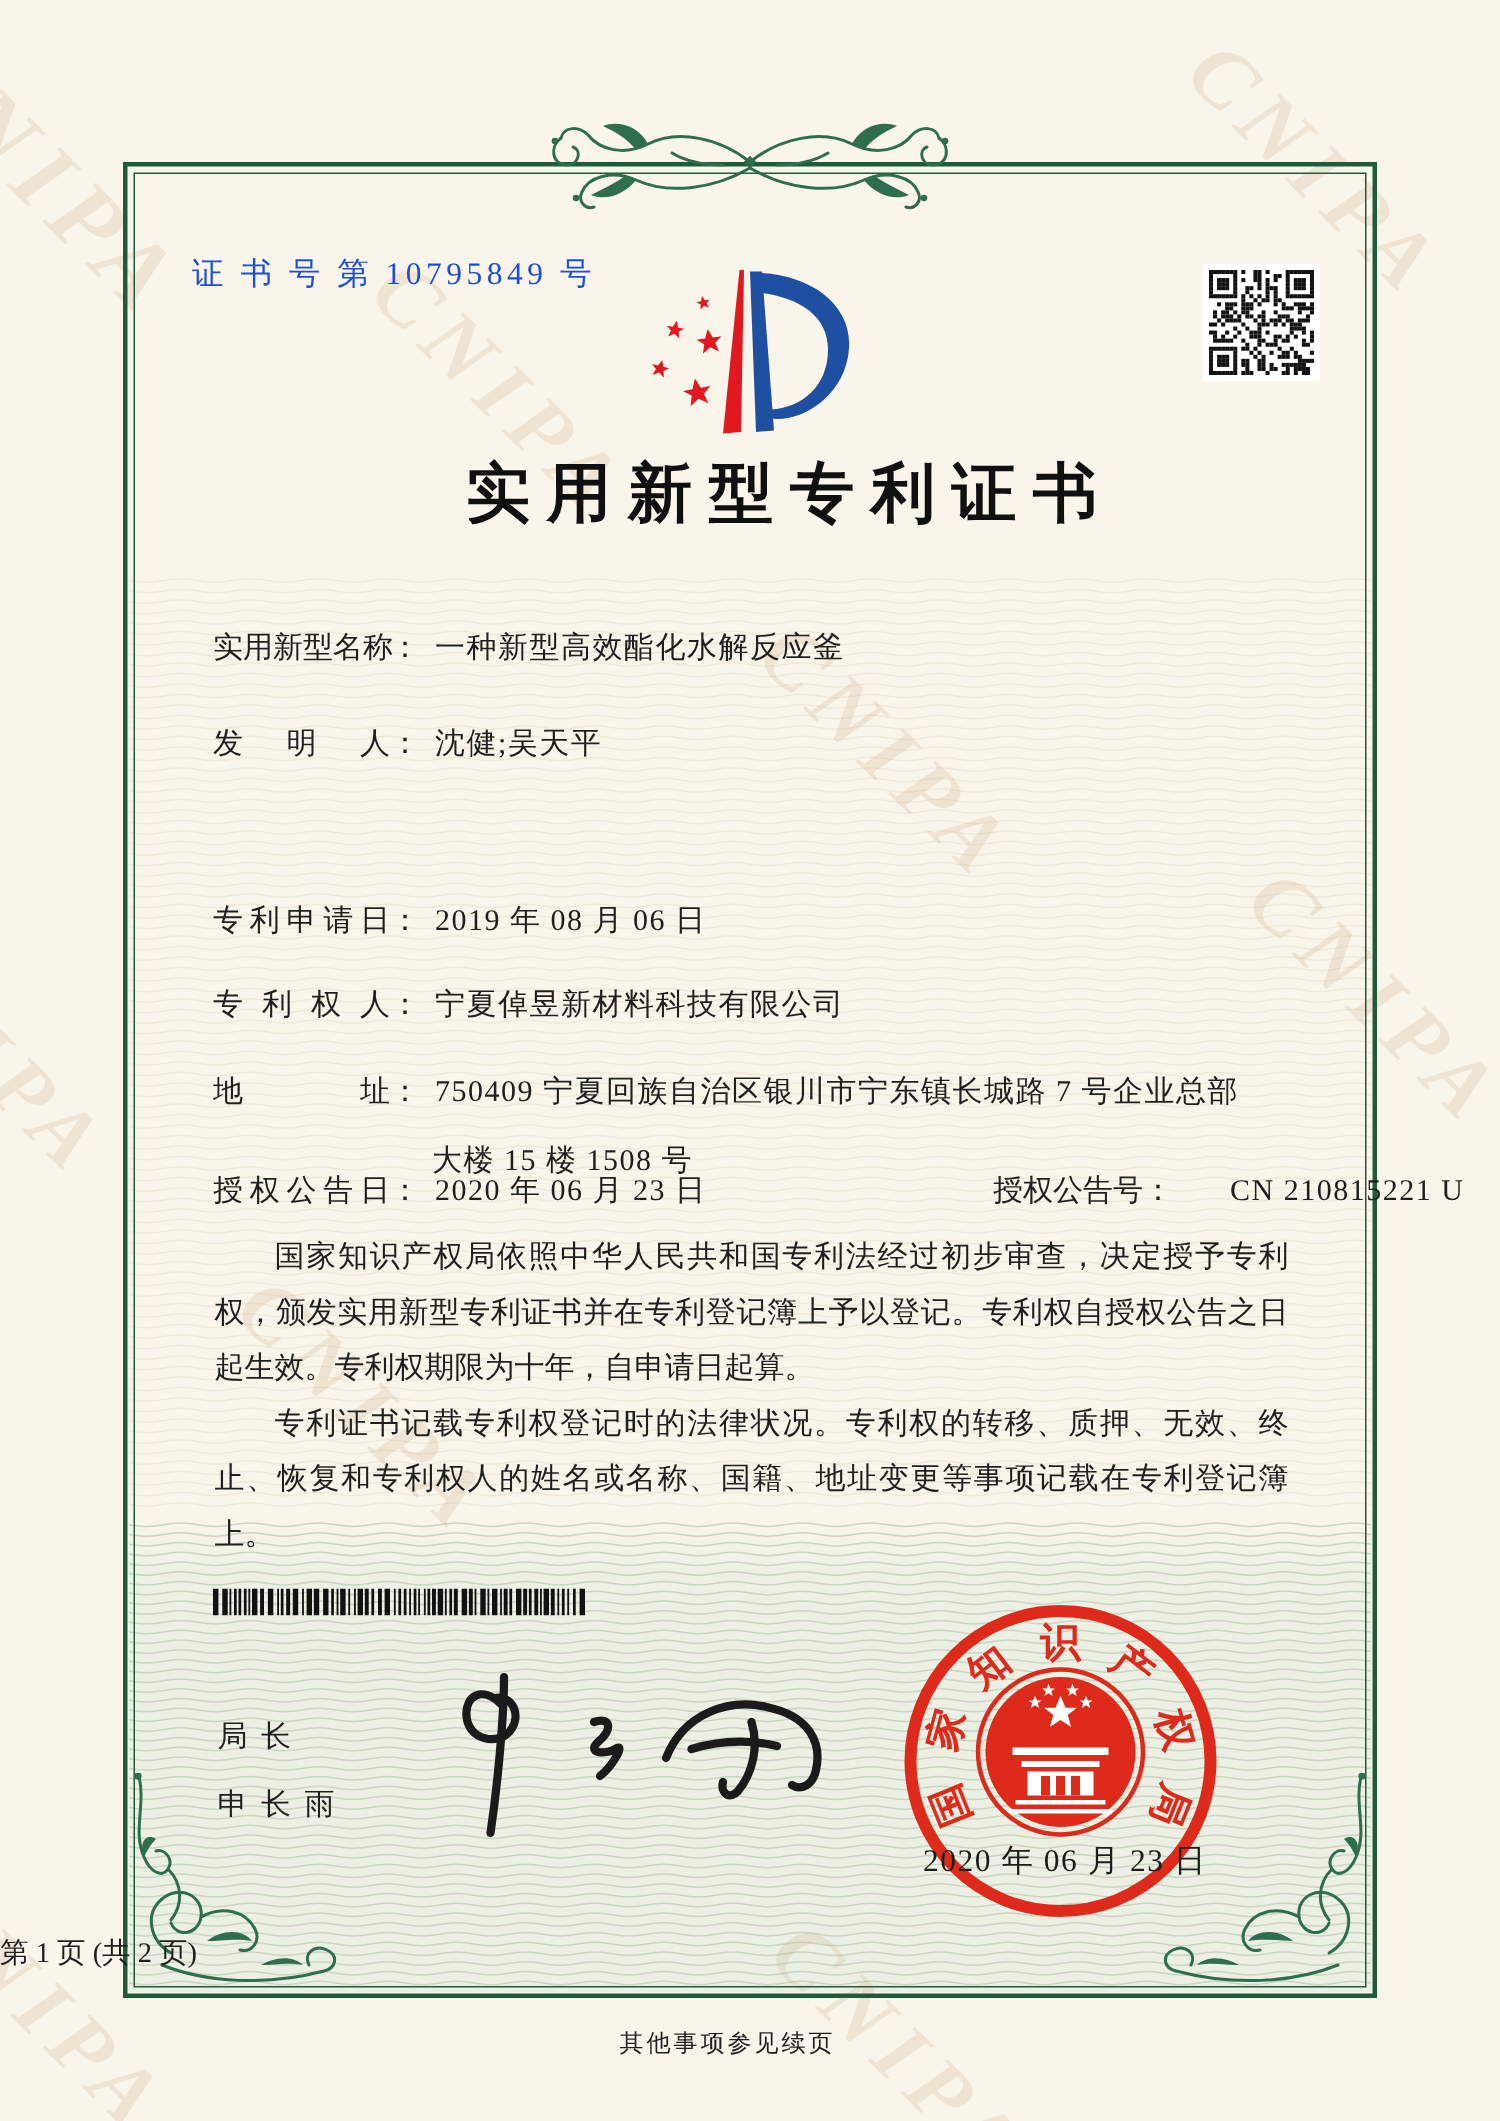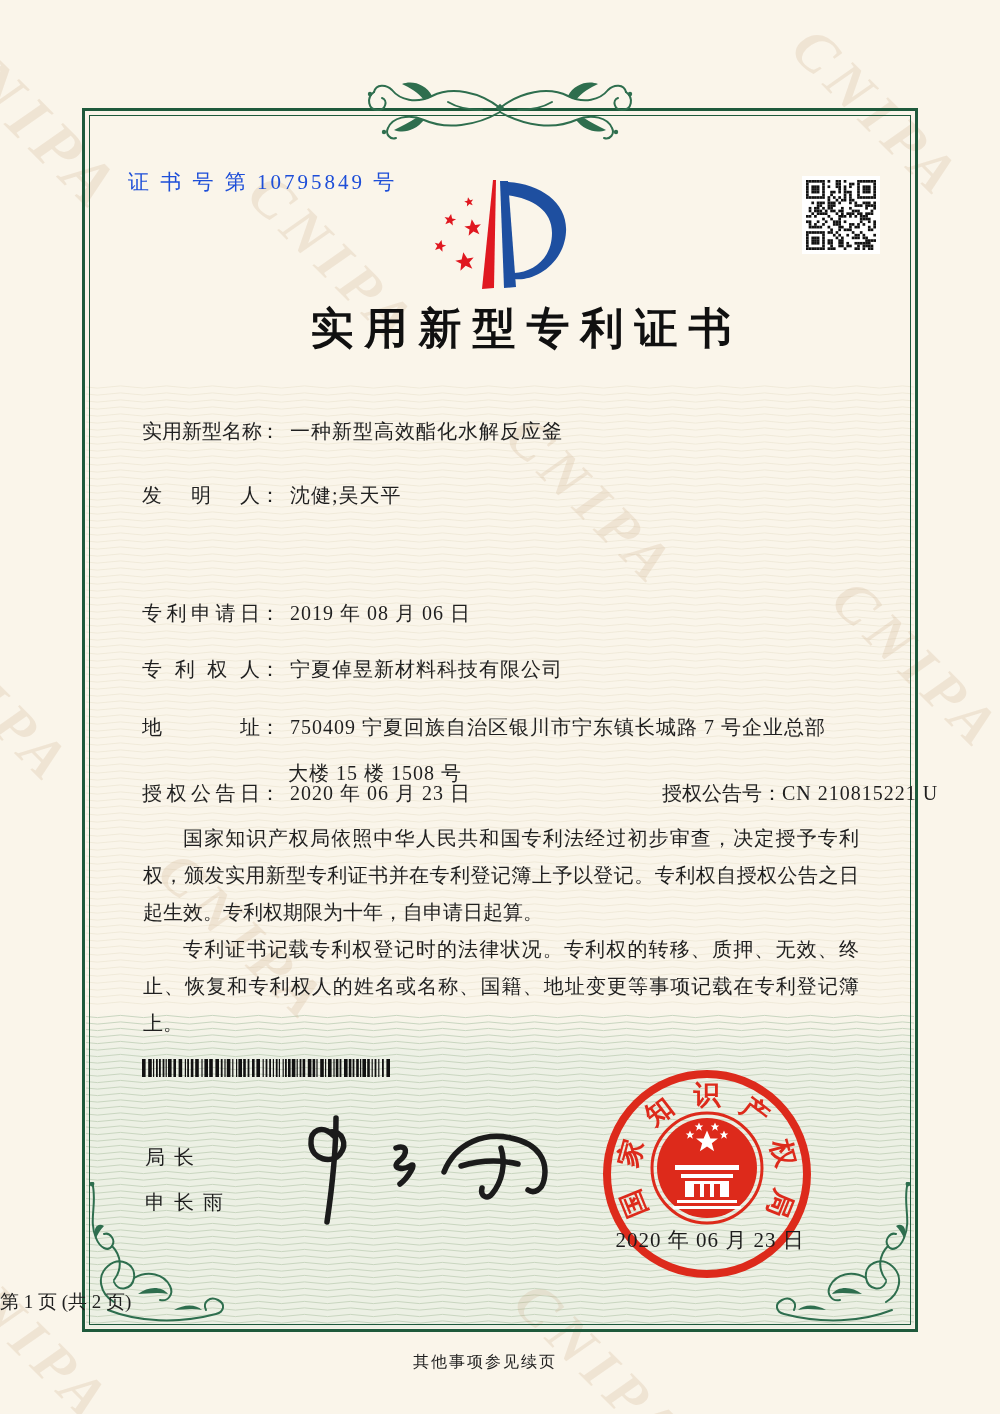--- a/index.html
+++ b/index.html
@@ -497,21 +497,21 @@
   <div class="frow" style="top:656px;">
     <span class="flabel">专利权人</span><span class="fcolon">：</span><span class="fvalue">宁夏倬昱新材料科技有限公司</span>
   </div>
   <div class="frow" style="top:714px;">
     <span class="flabel">地址</span><span class="fcolon">：</span><span class="fvalue">750409 宁夏回族自治区银川市宁东镇长城路 7 号企业总部</span>
     <div class="addr2">大楼 15 楼 1508 号</div>
   </div>
   <div class="frow" style="top:780px;">
     <span class="flabel">授权公告日</span><span class="fcolon">：</span><span class="fvalue">2020 年 06 月 23 日</span>
     <span class="grant-no">
-      <span>授权公告号</span><span>：</span><span style="letter-spacing:1px;">CN 210815221 U</span>
+      <span>授权公告号</span><span>：</span><span style="letter-spacing:1px;margin-left:38px;">CN 210815221 U</span>
     </span>
   </div>
 
   <div class="body-text">
     <p>国家知识产权局依照中华人民共和国专利法经过初步审查，决定授予专利权，颁发实用新型专利证书并在专利登记簿上予以登记。专利权自授权公告之日起生效。专利权期限为十年，自申请日起算。</p>
     <p>专利证书记载专利权登记时的法律状况。专利权的转移、质押、无效、终止、恢复和专利权人的姓名或名称、国籍、地址变更等事项记载在专利登记簿上。</p>
   </div>
 
   <svg class="barcode" id="barcode" width="256" height="18">
       <rect x="0.0" y="0" width="3.6" height="18"></rect>

